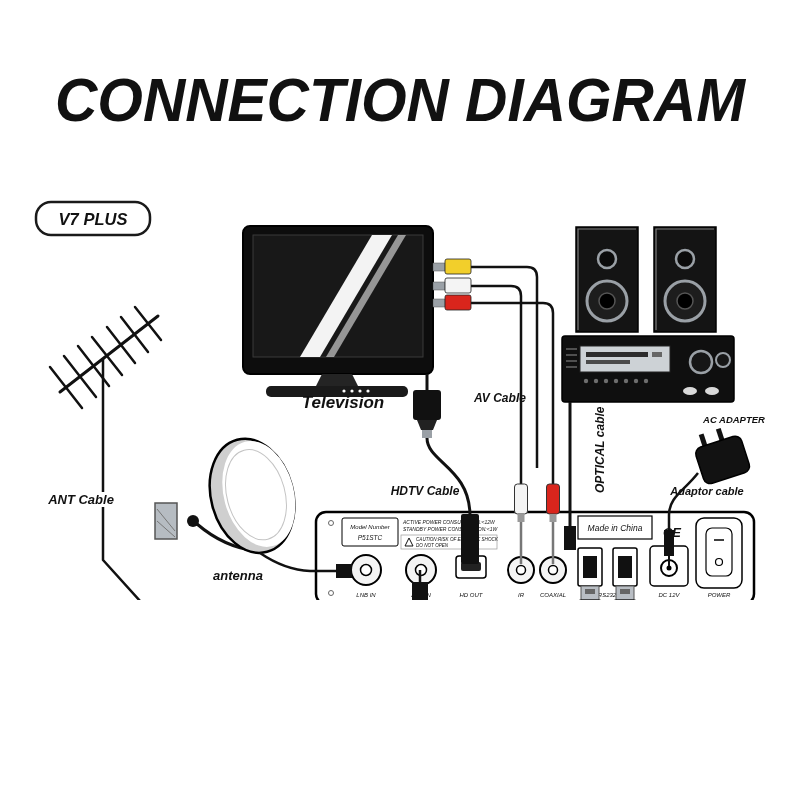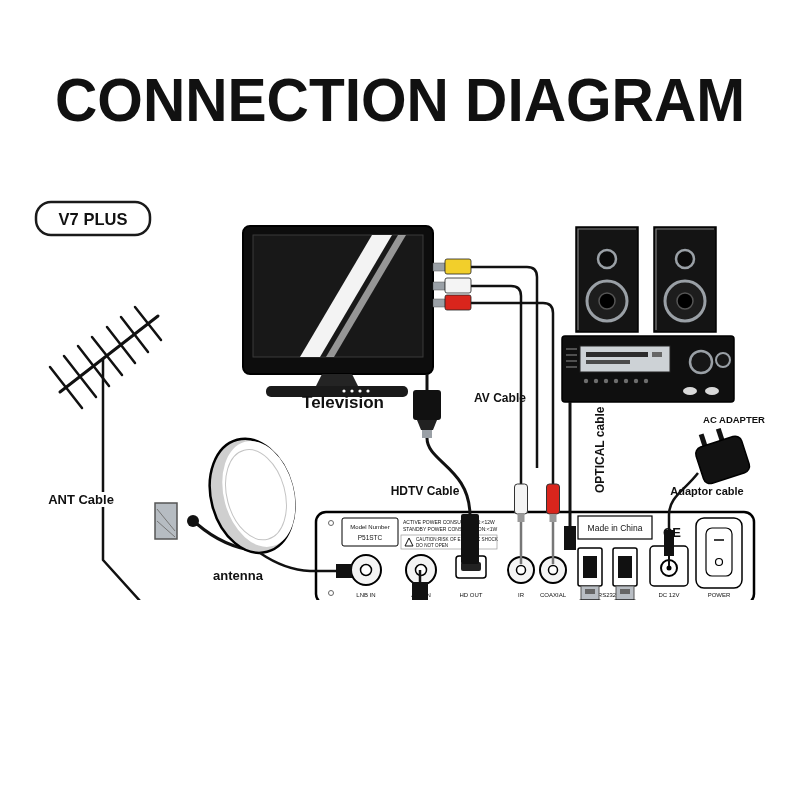--- a/index.html
+++ b/index.html
@@ -1,17 +1,17 @@
 <!DOCTYPE html>
 <html><head>
 <meta charset="utf-8">
 <style>
   html,body{margin:0;padding:0;background:#fff;}
   .stage{position:relative;width:800px;height:600px;background:#fff;overflow:hidden;
-         font-family:"Liberation Sans",sans-serif;}
+         font-family:"Liberation Sans",sans-serif;font-style:italic;}
   svg{display:block;}
   svg text{font-family:"Liberation Sans",sans-serif;fill:#111;}
 </style>
 </head>
 <body>
 
 <div class="stage">
 <svg width="800" height="800" viewBox="0 0 800 800">
 
   <text x="400" y="121" text-anchor="middle" font-size="62" font-weight="bold" fill="#EBA368" textLength="690" lengthAdjust="spacingAndGlyphs">CONNECTION DIAGRAM</text>

